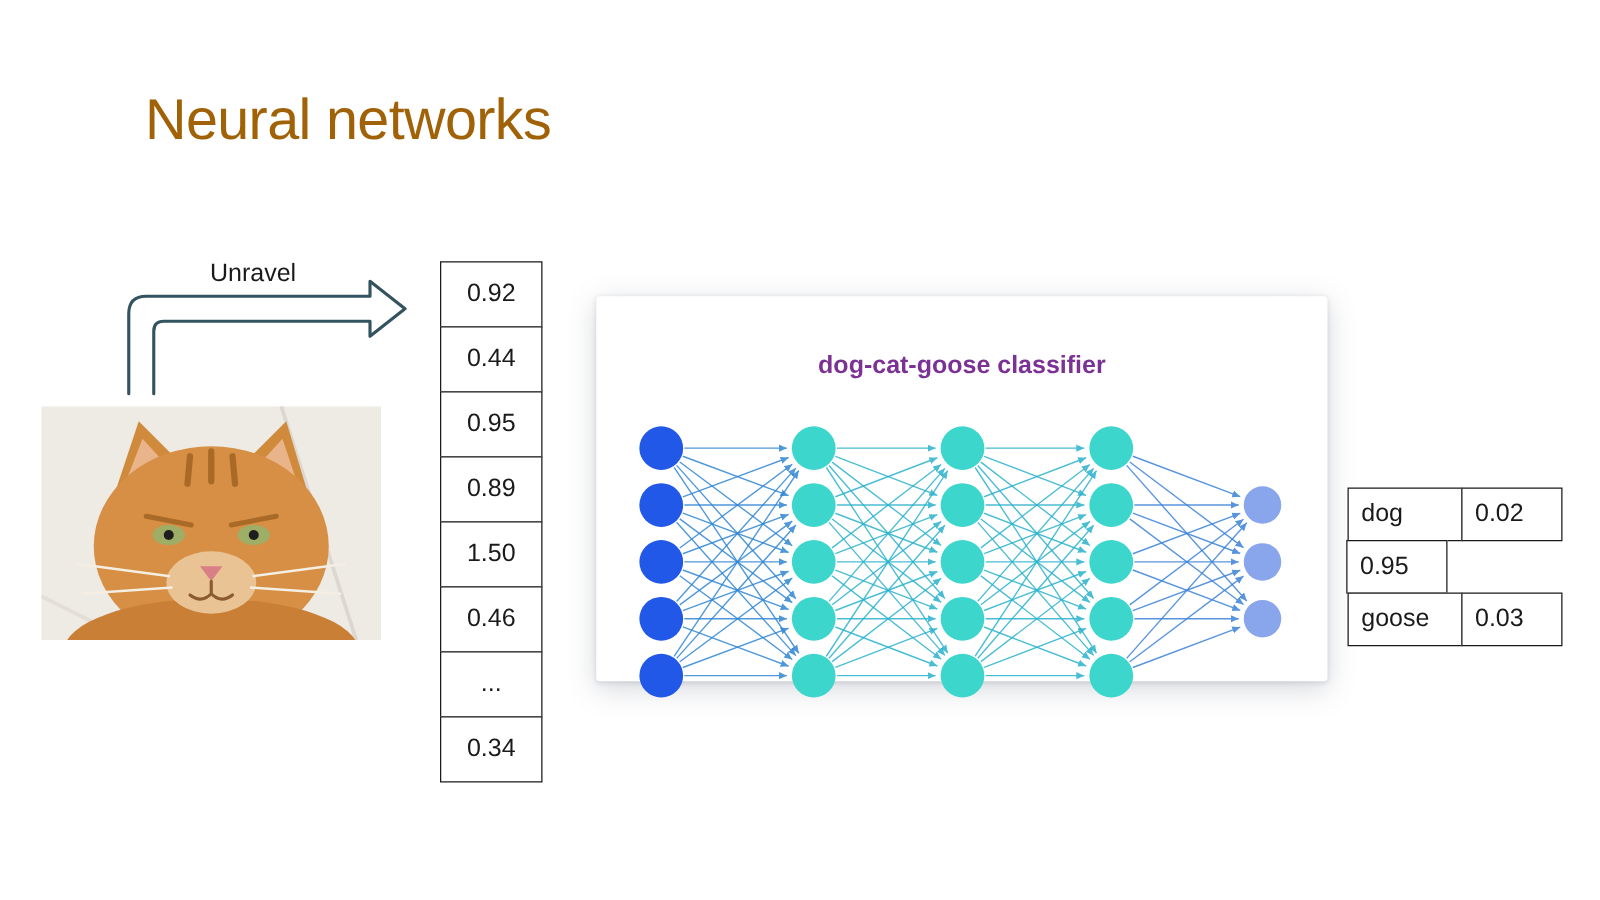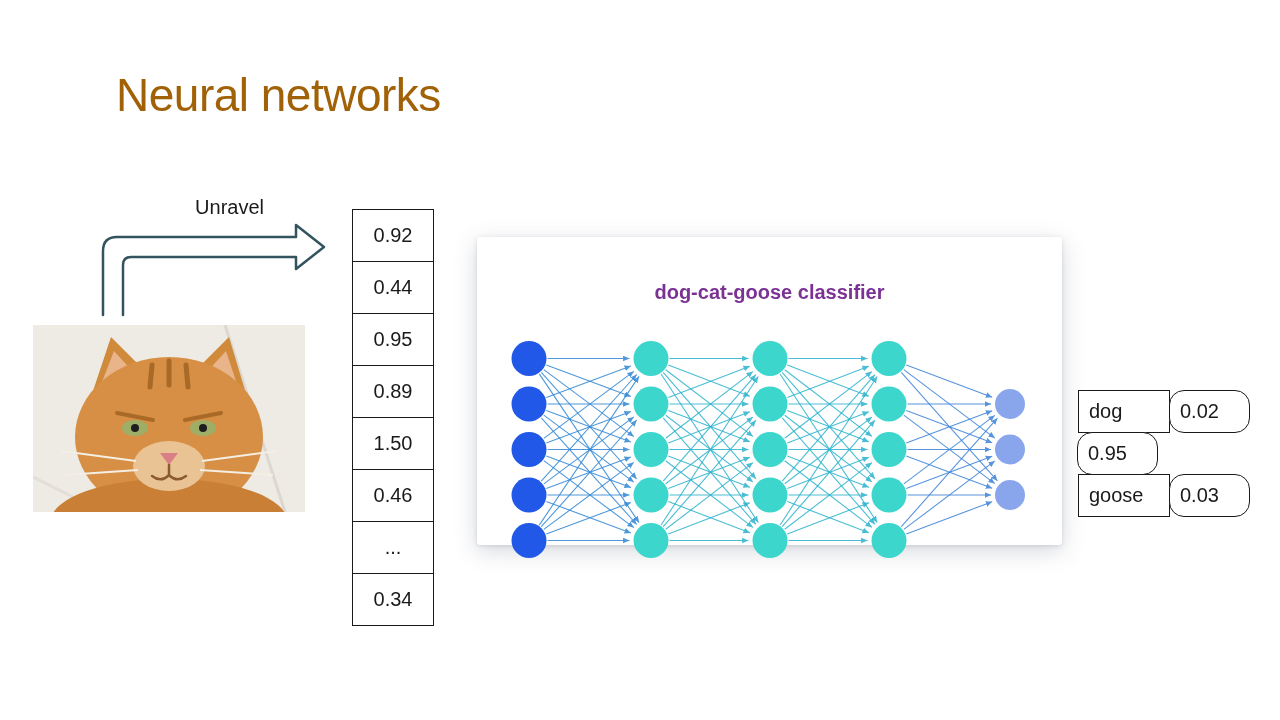--- a/index.html
+++ b/index.html
@@ -5,21 +5,21 @@
   html,body{margin:0;padding:0;}
   body{
     width:1280px;height:720px;position:relative;overflow:hidden;
     background:#ffffff;font-family:"Liberation Sans", sans-serif;color:#111;
   }
   .abs{position:absolute;}
   .slide-title{
     left:96px;top:68px;font-size:46px;letter-spacing:-0.5px;color:#a16207;margin-left:20px;
   }
   .unravel-label{
-    left:168px;top:196px;width:96px;text-align:right;font-size:20px;color:#1a1a1a;
+    left:168px;top:208px;width:96px;text-align:left;font-size:20px;color:#1a1a1a;
   }
   .arrow-box{left:100px;top:222px;}
   .cat-box{left:33px;top:325px;width:272px;height:187px;}
   .vector{
     left:352px;top:209px;width:103px;
   }
   .vec-cell{
     box-sizing:border-box;width:82px;height:53px;margin-top:-1px;
     border:1.5px solid #1a1a1a;background:#fff;
     display:flex;align-items:center;justify-content:center;
@@ -36,21 +36,21 @@
   }
   .net-svg{position:absolute;left:0;top:0;}
   .out-table{left:1078px;top:390px;}
   .out-row{display:flex;margin-top:-1px;}
   .out-row:first-child{margin-top:0;}
   .out-cell{
     box-sizing:border-box;height:43px;border:1.5px solid #1a1a1a;background:#fff;
     display:flex;align-items:center;font-size:20px;color:#1a1a1a;padding-left:10px;
   }
   .out-label{width:92px;}
-  .out-value{width:81px;margin-left:-1px;border-radius:15px;}
+  .out-value{width:81px;margin-left:-1px;}
 </style>
 </head>
 <body>
 
 <div class="abs slide-title">Neural networks</div>
 
 <div class="abs unravel-label">Unravel</div>
 
 <div class="abs arrow-box">
   <svg width="230" height="96" viewBox="0 0 230 96">

